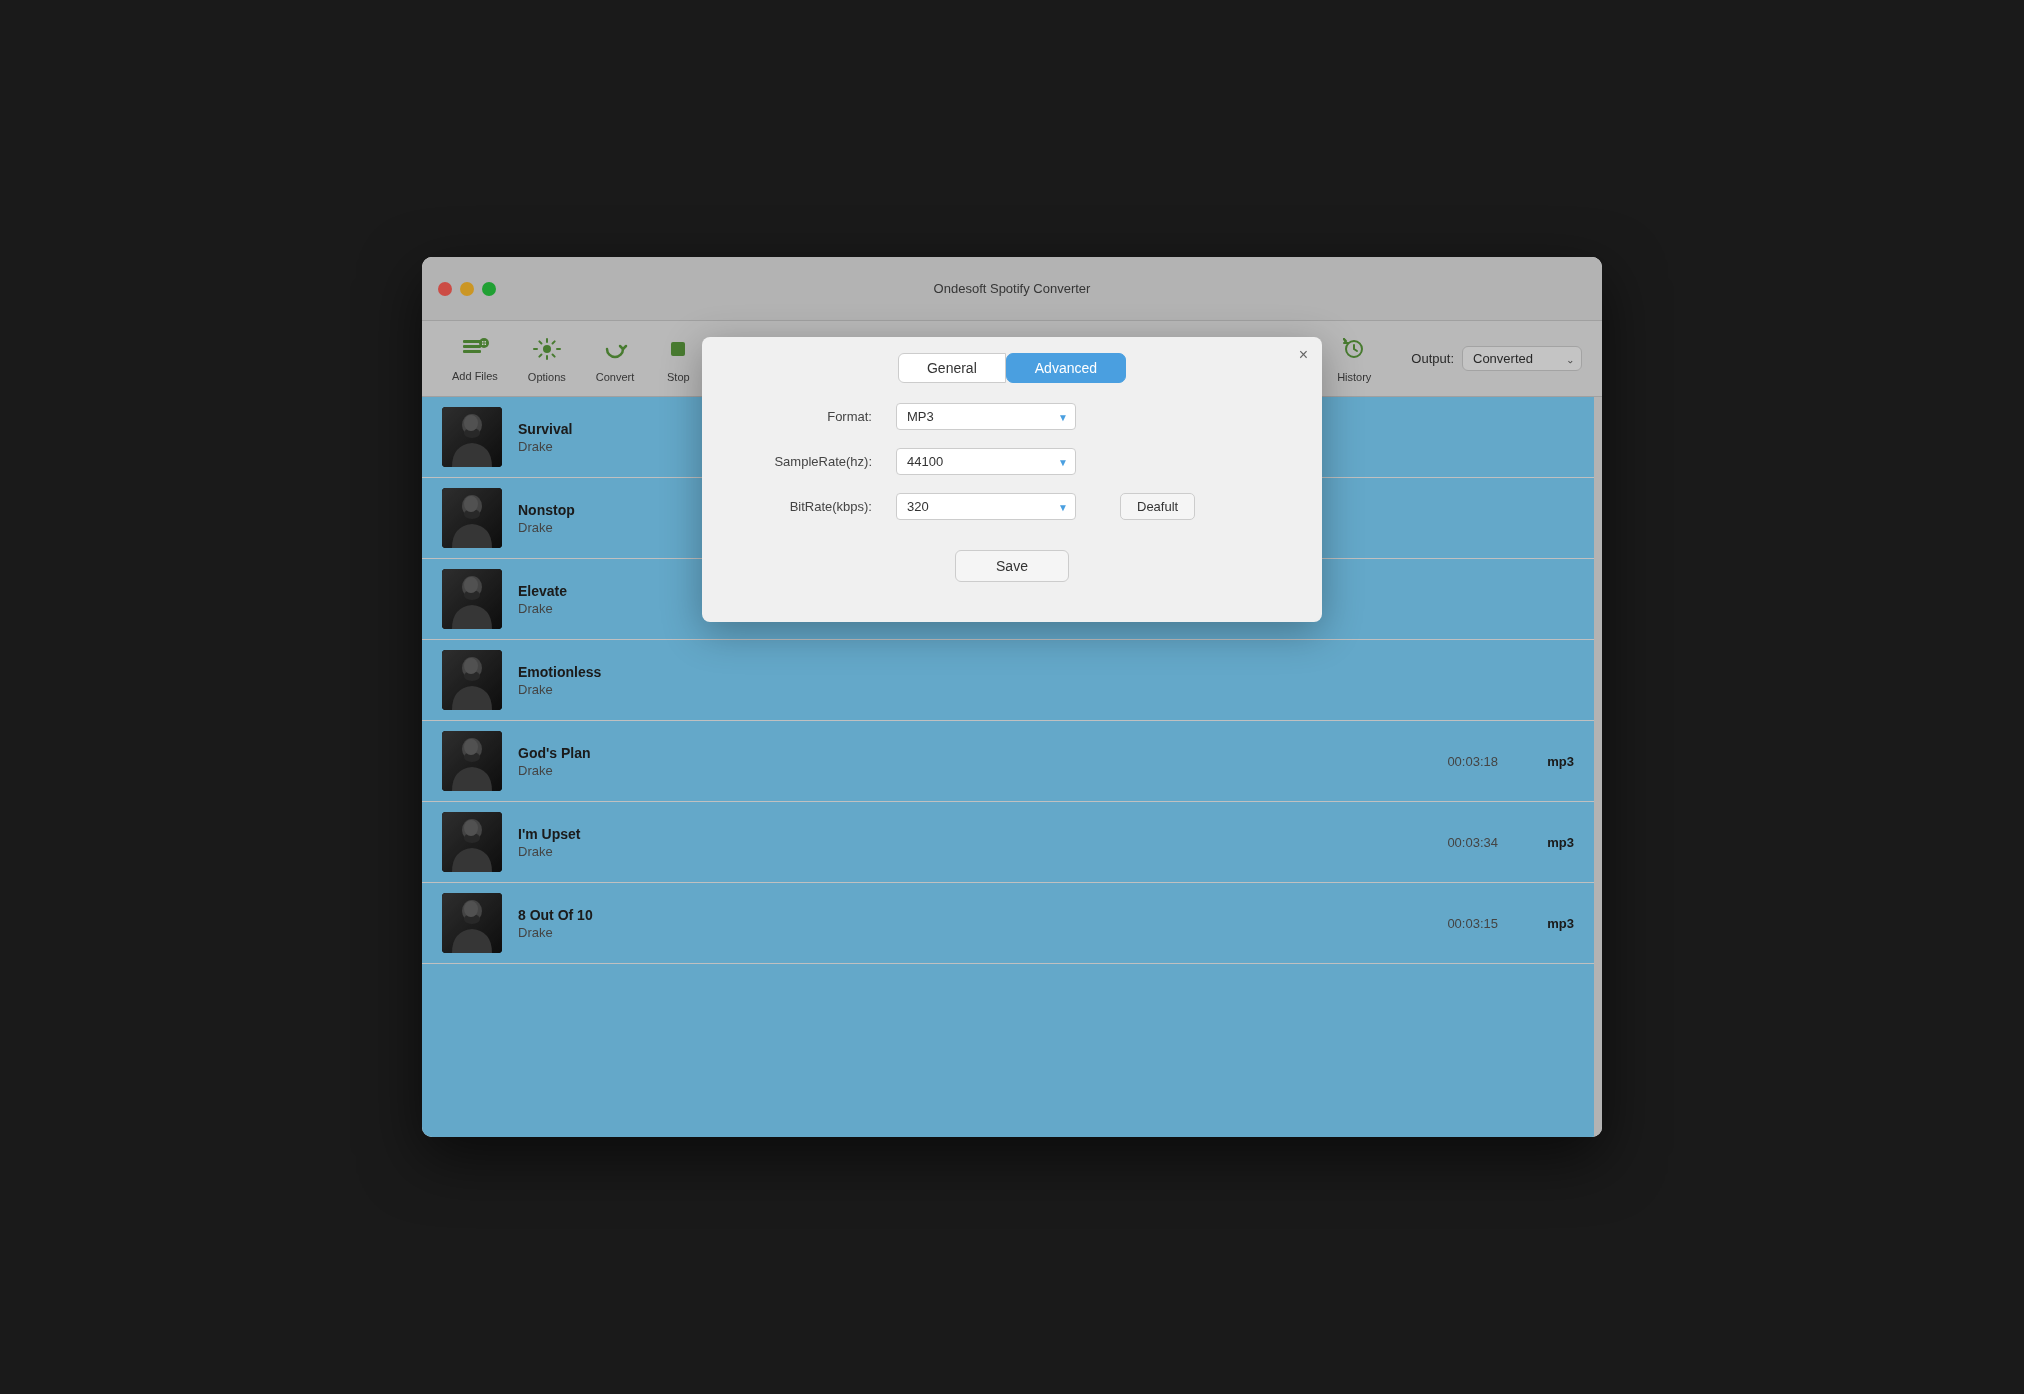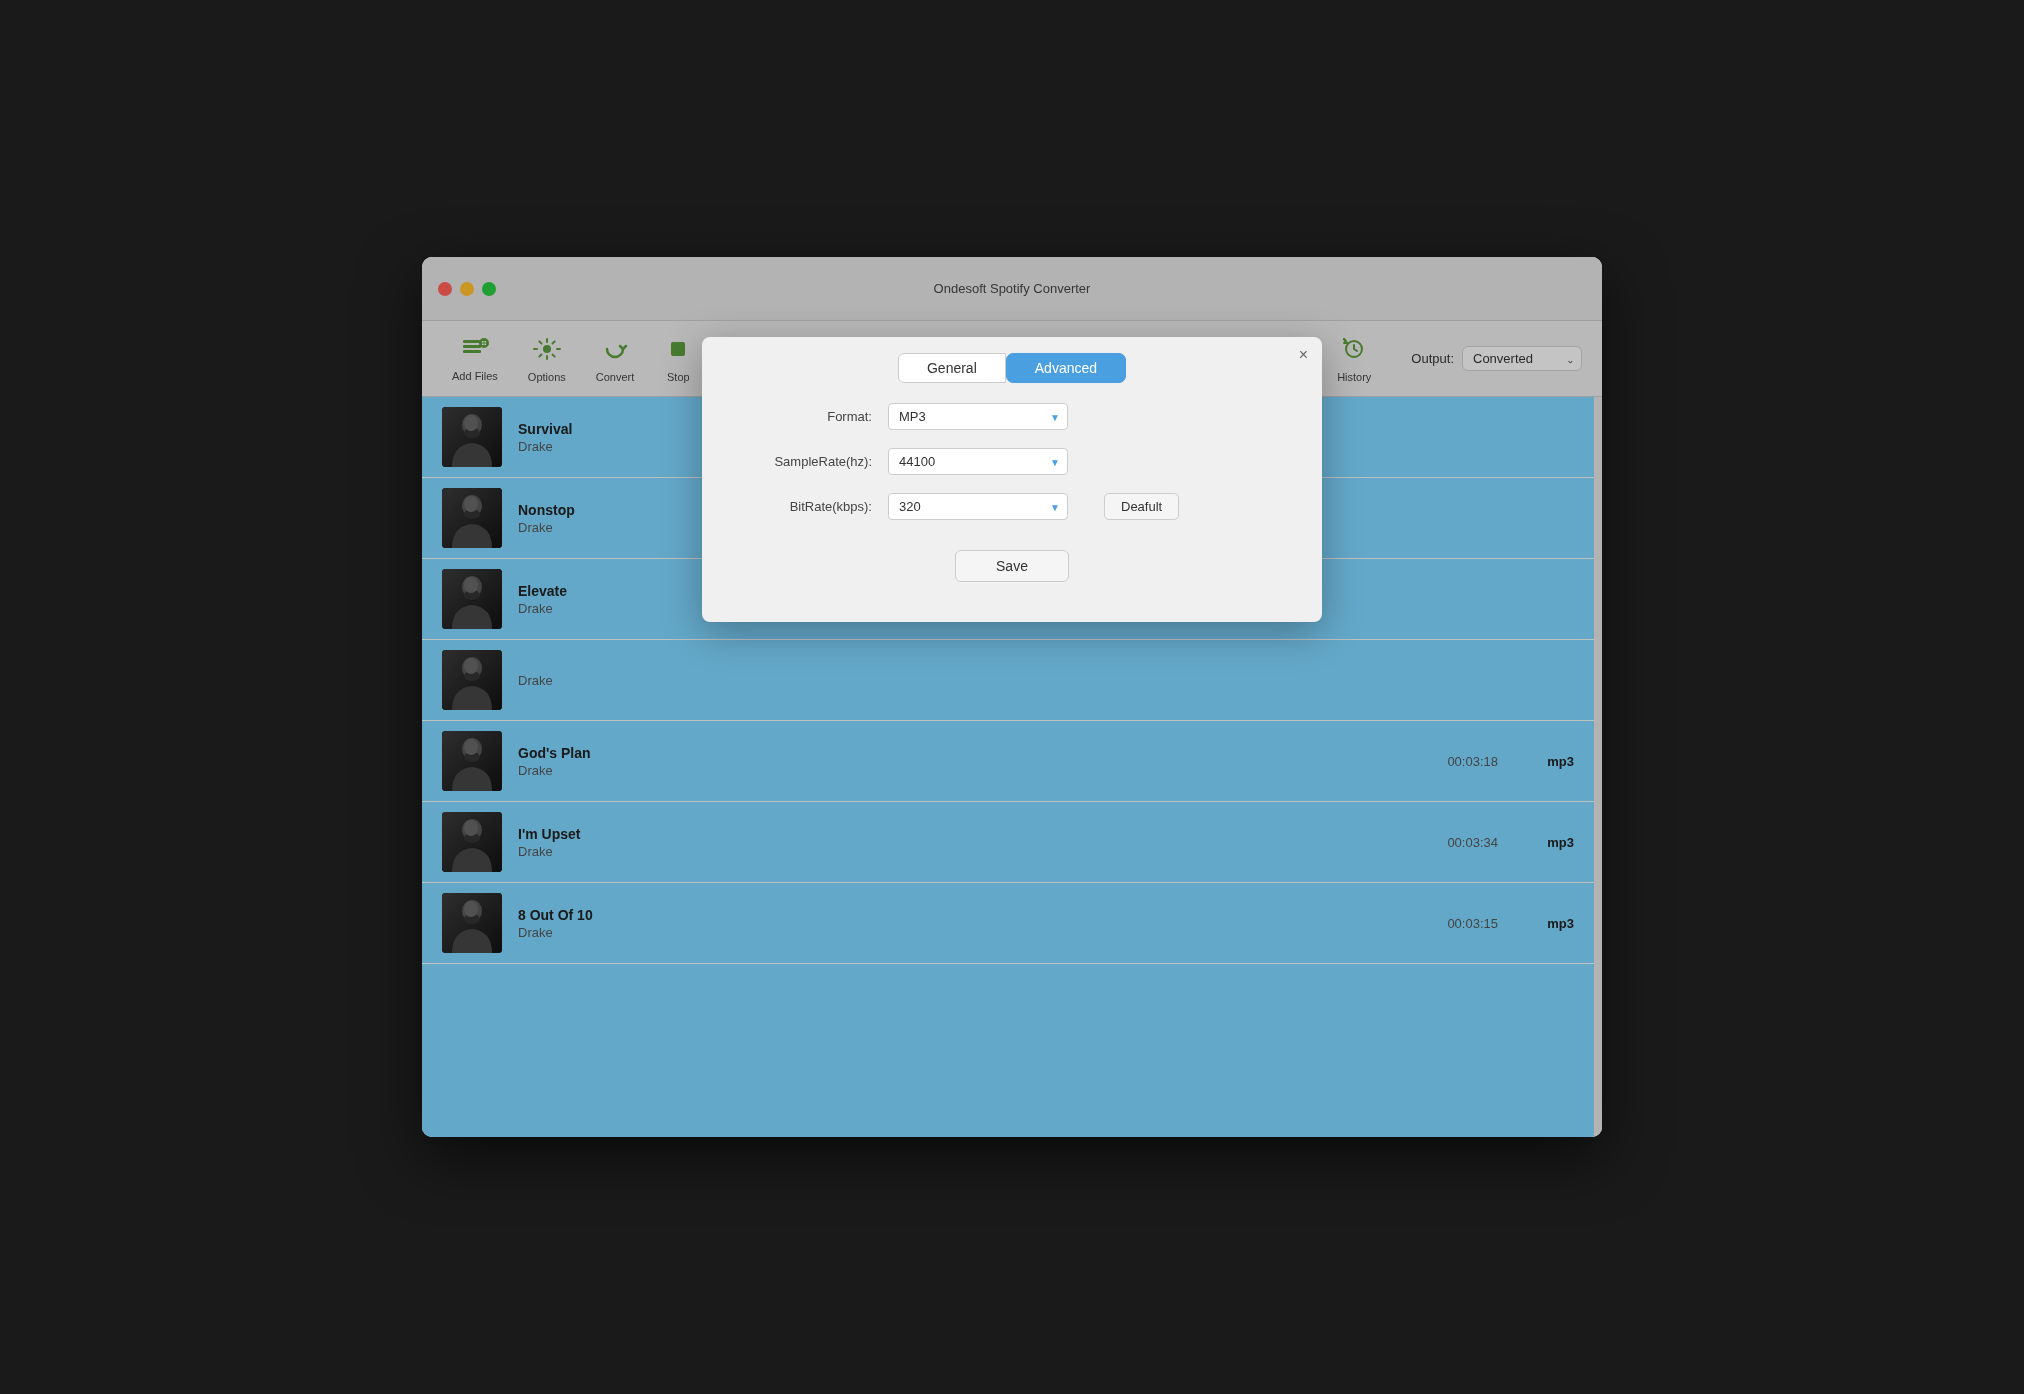--- a/index.html
+++ b/index.html
@@ -255,21 +255,21 @@
     }
     .modal-form {
       padding: 10px 30px;
       display: flex;
       flex-direction: column;
       gap: 18px;
     }
     .form-row {
       display: flex;
       align-items: center;
-      gap: 16px;
+      gap: 24px;
     }
     .form-label {
       font-size: 13px;
       color: #444;
       width: 140px;
       text-align: right;
     }
     .form-select-wrapper {
       position: relative;
       display: inline-block;
@@ -496,20 +496,21 @@
       <ellipse cx="30" cy="18" rx="10" ry="11" fill="#555"></ellipse>
 
       <path d="M10 60 Q10 38 30 36 Q50 38 50 60Z" fill="#444"></path>
 
       <ellipse cx="30" cy="26" rx="8" ry="5" fill="#333"></ellipse>
 
       <ellipse cx="29" cy="16" rx="7" ry="8" fill="#666"></ellipse>
     </svg>
   </div>
           <div class="track-info">
+            <div class="track-title">Emotionless</div>
             <div class="track-artist">Drake</div>
           </div>
           <div class="track-duration"></div>
         </div>
         <div class="track-item">
           <div class="track-thumb">
     <svg viewBox="0 0 60 60" width="60" height="60" xmlns="http://www.w3.org/2000/svg">
       <rect width="60" height="60" fill="#1a1a1a"></rect>
       <rect width="60" height="60" fill="url(#g4)"></rect>
       <defs>

